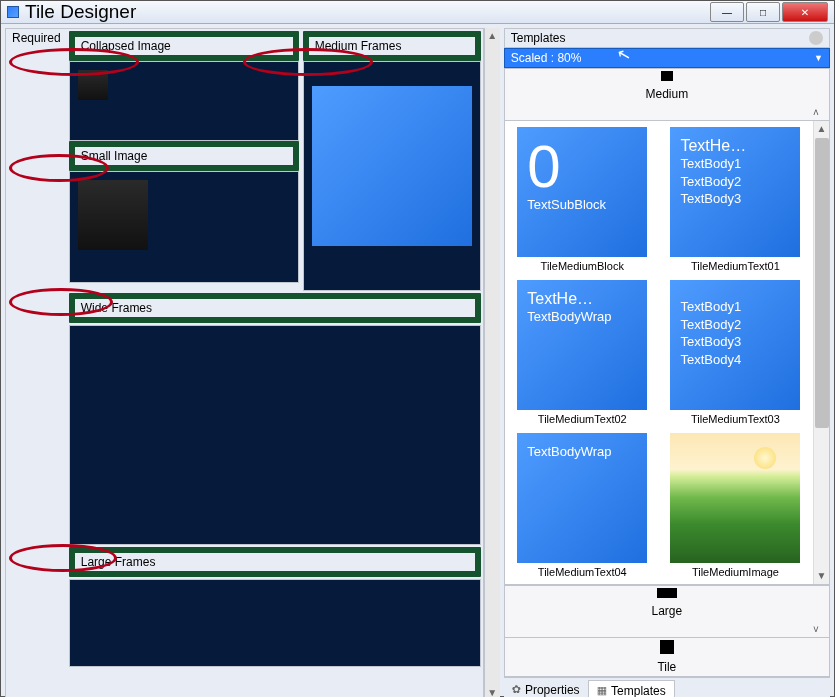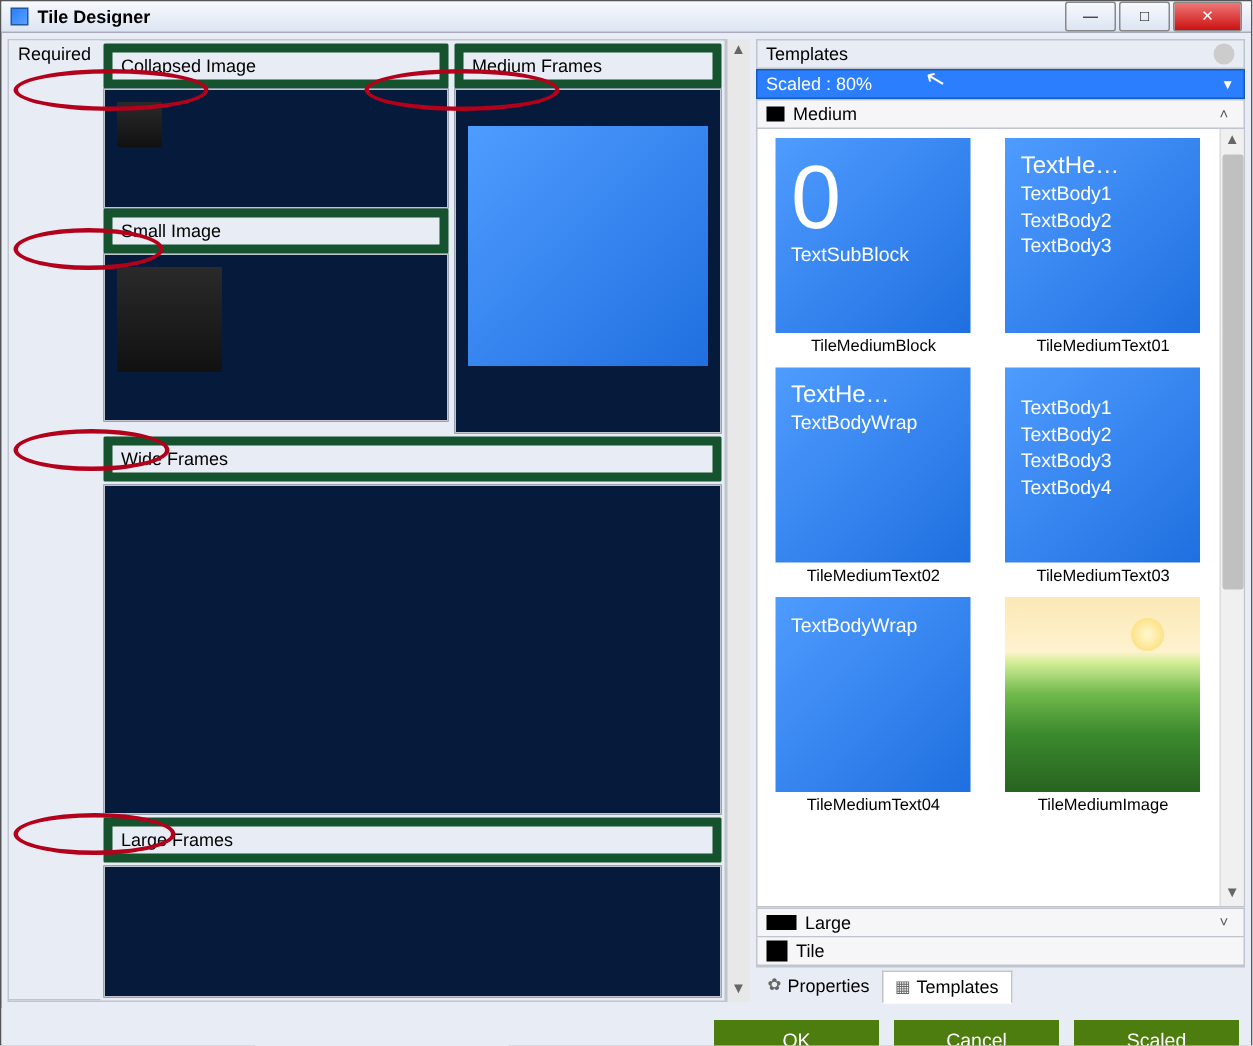--- a/index.html
+++ b/index.html
@@ -2,21 +2,21 @@
 <html><head>
 <meta charset="utf-8">
 <style>
 * { box-sizing: border-box; margin: 0; padding: 0; font-family: "Segoe UI", Tahoma, sans-serif; }
 body { background: #f0f0f0; width: 835px; height: 697px; overflow: hidden; }
 
 
 .window { width: 835px; height: 697px; border: 1px solid #555; background: #e8ecf4; display: flex; flex-direction: column; }
 .titlebar { height: 30px; background: linear-gradient(#f6f9fd, #dde5f3); display: flex; align-items: center; padding: 0 6px; border-bottom: 1px solid #aab; }
 .titlebar-icon { width: 12px; height: 12px; background: linear-gradient(135deg,#2b7fff,#5aa0ff); border: 1px solid #2256a0; margin-right: 6px; }
-.titlebar-text { font-size: 12px; color: #000; flex: 1; font-weight: bold; }
+.titlebar-text { font-size: 19px; color: #000; flex: 1; }
 .titlebar-buttons { display: flex; gap: 0; }
 .tb-btn { width: 34px; height: 20px; border: 1px solid #888; border-radius: 2px; display: flex; align-items: center; justify-content: center; font-size: 10px; background: linear-gradient(#f6f9fd,#dde5f3); margin-left: 2px; }
 .tb-close { background: linear-gradient(#e77,#c11); color: #fff; width: 46px; }
 
 
 .body { flex: 1; display: flex; padding: 4px; gap: 4px; }
 .left-pane { flex: 1; display: flex; position: relative; }
 .right-pane { width: 348px; display: flex; flex-direction: column; }
 
 
@@ -44,21 +44,21 @@
 
 
 .ellipse { position: absolute; border: 3px solid #b3001b; border-radius: 50%; pointer-events: none; }
 
 
 .templates-head { font-size: 12px; padding: 2px 6px; background: #e8ecf4; border: 1px solid #c0c4cc; display: flex; align-items: center; }
 .templates-head-icon { width: 14px; height: 14px; border-radius: 50%; background: #ccc; margin-left: auto; }
 .scaled-bar { height: 20px; background: #2b7fff; color: #fff; font-size: 12px; padding: 2px 6px; border: 1px solid #155bbb; display: flex; align-items: center; }
 .scaled-dd { margin-left: auto; font-size: 9px; }
 
-.group-header { display: flex; align-items: center; gap: 6px; padding: 2px 6px; border: 1px solid #c0c4cc; background: #f6f6f8; font-size: 12px; }
+.group-header { display: flex; align-items: center; gap: 6px; padding: 2px 6px; border: 1px solid #c0c4cc; background: #f6f6f8; font-size: 12px; flex-direction: column; }
 .group-icon { background: #000; }
 .group-icon.med { width: 12px; height: 10px; }
 .group-icon.wide { width: 20px; height: 10px; }
 .group-icon.large { width: 14px; height: 14px; }
 .chev { margin-left: auto; font-size: 10px; color: #555; width: 14px; text-align: center; }
 
 .templates-scroll { flex: 1; border: 1px solid #c0c4cc; border-top: none; display: flex; background: #fff; }
 .templates-grid { flex: 1; padding: 6px 4px; display: grid; grid-template-columns: 1fr 1fr; gap: 8px 6px; align-content: start; overflow: hidden; }
 .tile-item { display: flex; flex-direction: column; align-items: center; gap: 3px; }
 .tile-thumb { width: 130px; height: 130px; background: linear-gradient(135deg,#4f9cff,#1f6fe0); color: #fff; padding: 10px; font-size: 13px; display: flex; flex-direction: column; overflow: hidden; }

